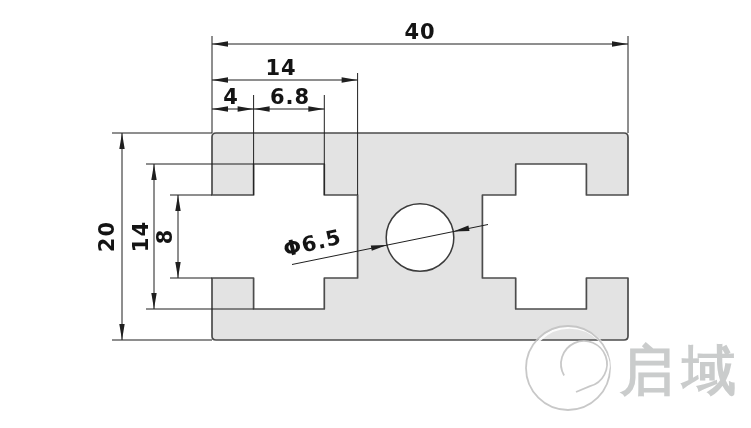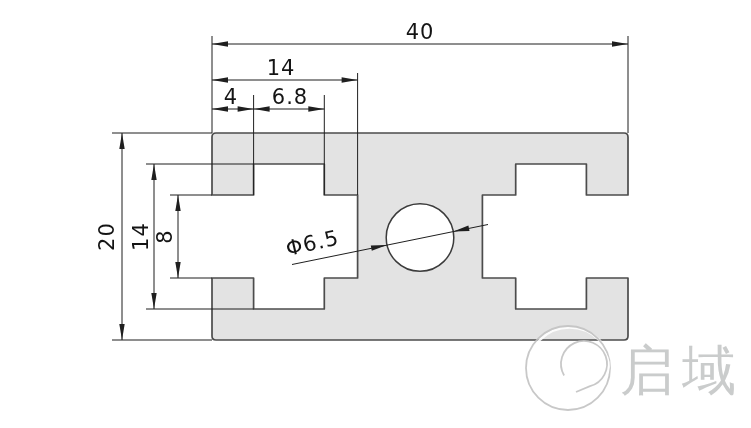--- a/index.html
+++ b/index.html
@@ -2,20 +2,21 @@
 <html><head>
 <meta charset="utf-8">
 <style>
   html,body{margin:0;padding:0;background:#ffffff;}
   .stage{
     position:relative;
     width:751px;height:428px;
     background:#ffffff;
     overflow:hidden;
     font-family:"DejaVu Sans","Liberation Sans",sans-serif;
+    font-weight:bold;
   }
   svg{display:block;}
   .dim-line{stroke:#1f1f1f;stroke-width:1;fill:none;}
   .ext-line{stroke:#1f1f1f;stroke-width:1;fill:none;}
   .arrow{fill:#1f1f1f;stroke:none;}
   .dim-text{font-family:"DejaVu Sans","Liberation Sans",sans-serif;
             font-size:21px;fill:#141414;letter-spacing:1px;}
   .profile-outline{stroke:#4c4c4c;stroke-width:1.7;stroke-linejoin:round;}
   .hole{fill:#ffffff;stroke:#3c3c3c;stroke-width:1.5;}
   .wm-arc{fill:none;stroke:#c3c3c3;stroke-width:1.8;}

